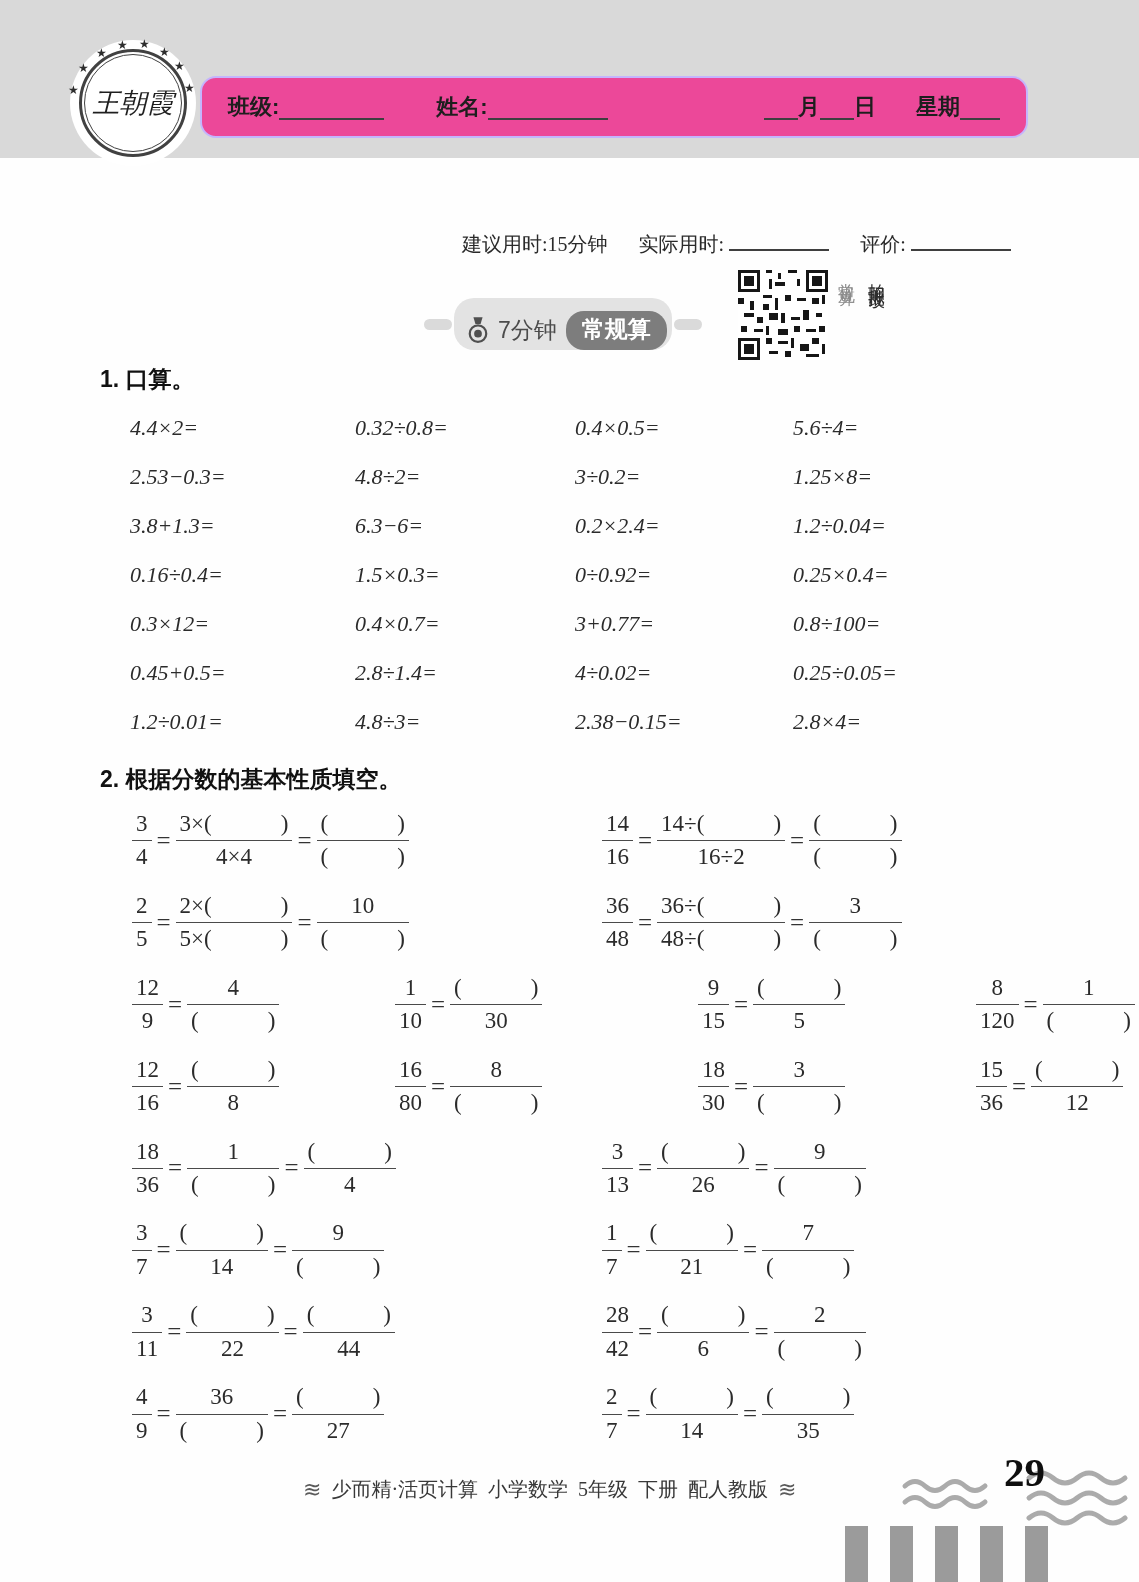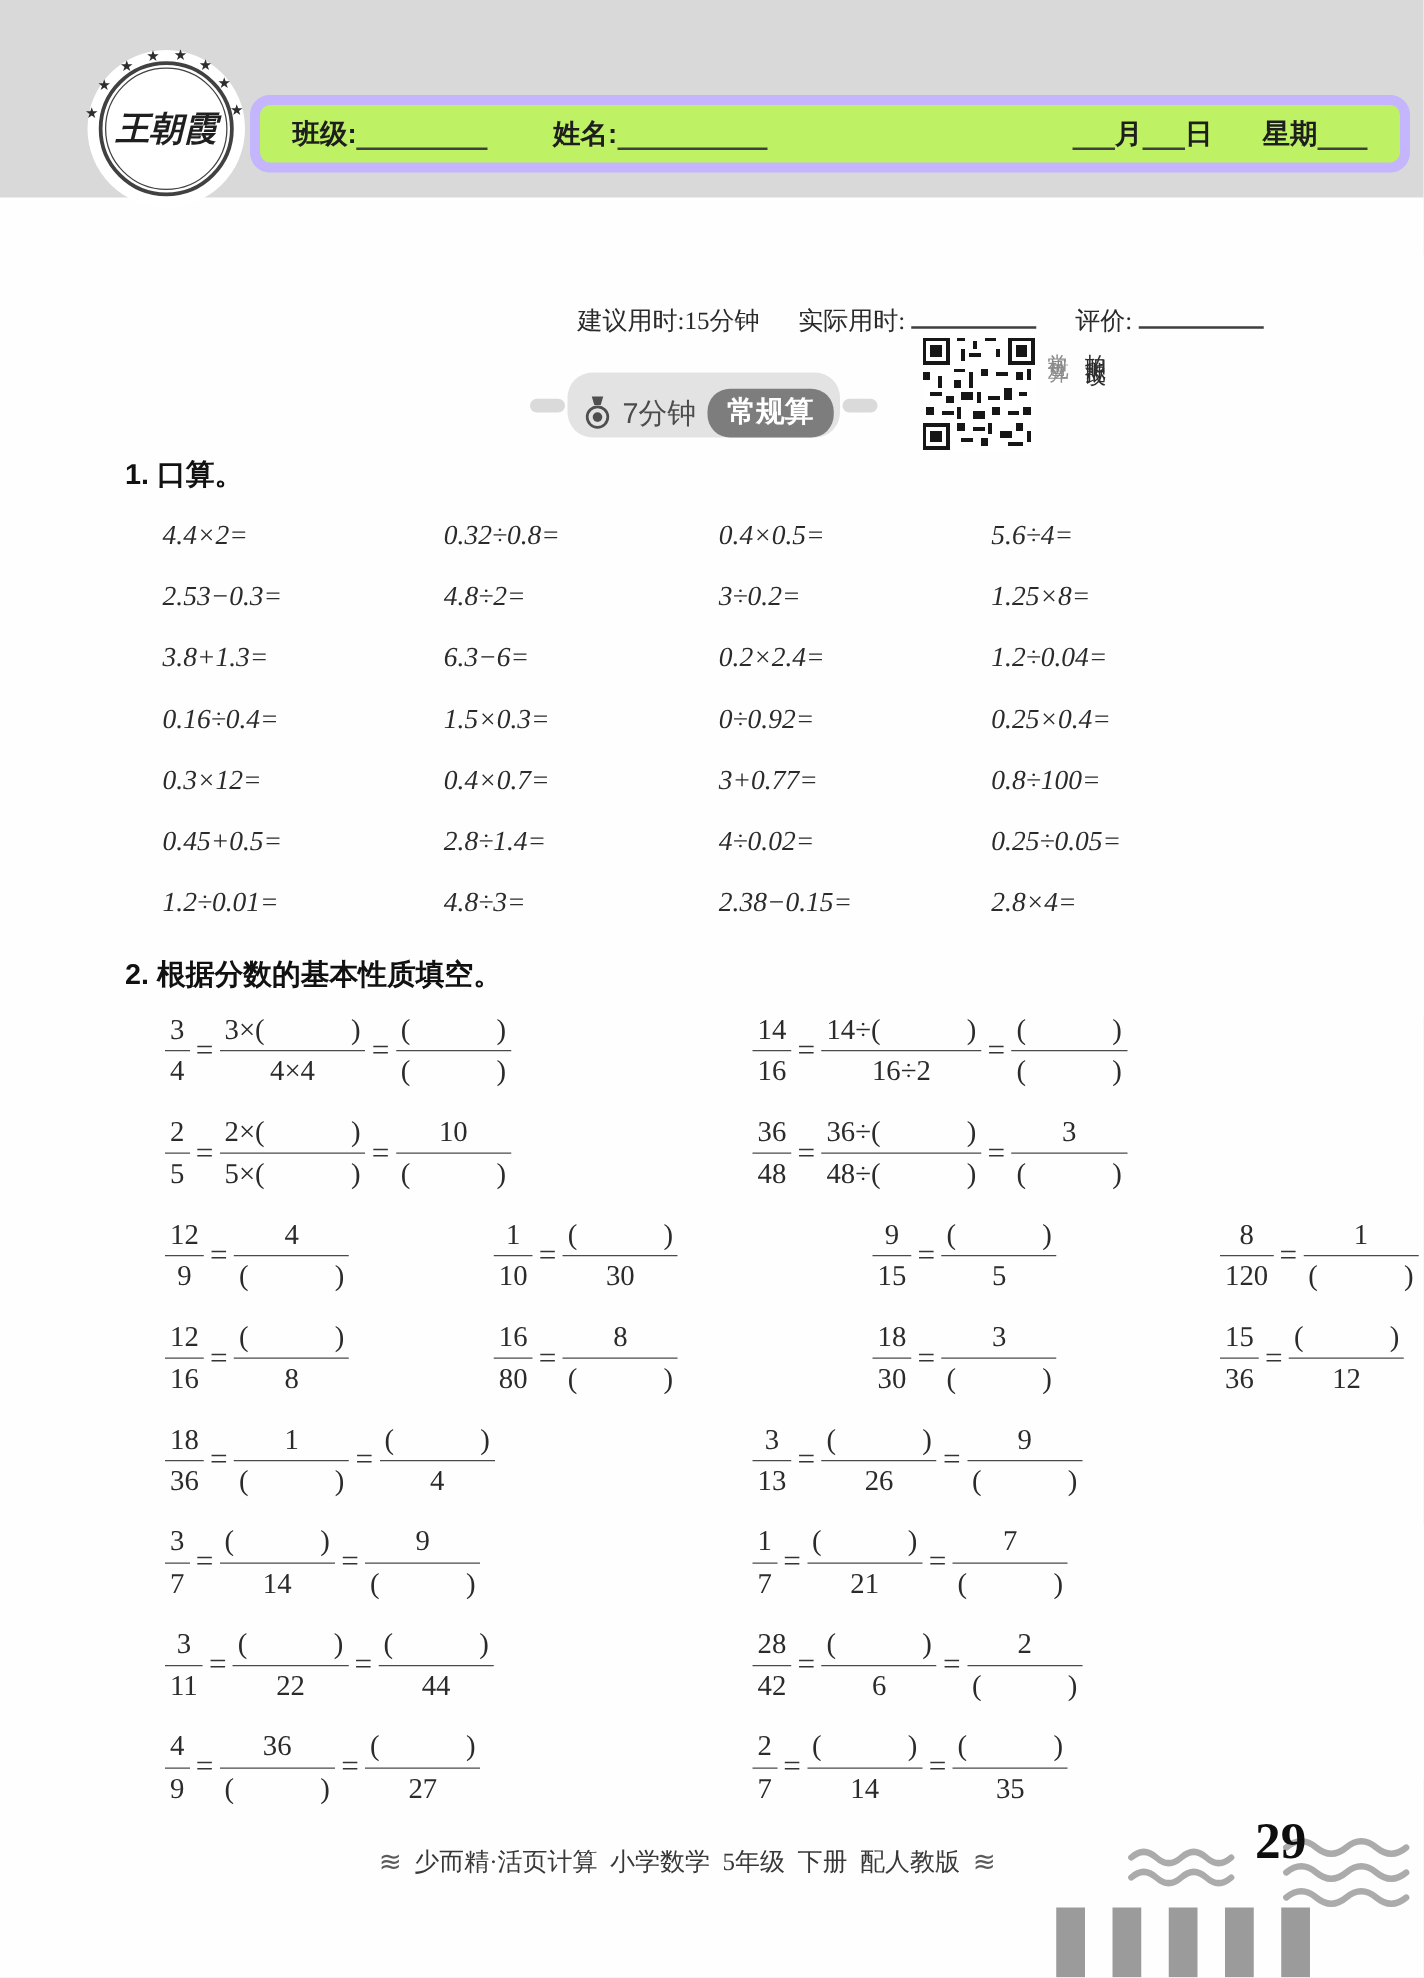--- a/index.html
+++ b/index.html
@@ -6,35 +6,35 @@
   .page { position:relative; width:1139px; height:1582px; margin:0 auto; background:#fefefe;
           overflow:hidden; font-family:"Liberation Serif", serif; color:#2b2b2b; }
 
   
   .top-band { position:absolute; left:0; top:0; width:1139px; height:158px; background:#d9d9d9; }
   .logo { position:absolute; left:70px; top:40px; width:126px; height:126px; background:#fff; border-radius:50%; }
   .logo .star { position:absolute; font-size:12px; color:#2d2d2d; line-height:1; }
   .logo-ring { position:absolute; inset:9px; border:3px solid #414141; border-radius:50%;
                display:flex; align-items:center; justify-content:center; }
   .logo-ring::before { content:""; position:absolute; inset:2px; border:1px solid #414141; border-radius:50%; }
-  .brand { font-family:"Liberation Serif", serif; font-weight:bold; font-style:italic; font-size:27px; color:#1f1f1f; }
-
-  .info-box { position:absolute; left:200px; top:76px; width:928px; height:62px; background:#bef264;
-              border:8px solid #c4b5fd; border-radius:16px; display:flex; align-items:center;
+  .brand { font-family:"Liberation Serif", serif; font-weight:normal; font-style:italic; font-size:27px; color:#1f1f1f; }
+
+  .info-box { position:absolute; left:200px; top:76px; width:828px; height:62px; background:#ec4899;
+              border:2px solid #c4b5fd; border-radius:16px; display:flex; align-items:center;
               padding:0 26px; box-sizing:border-box; font-family:"Liberation Sans", sans-serif;
               font-size:22px; font-weight:600; color:#1e1e1e; }
   .ul { display:inline-block; border-bottom:2px solid #3f3f3f; height:1.05em; vertical-align:baseline; }
   .w105{width:105px;} .w120{width:120px;} .w34{width:34px;} .w40{width:40px;} .w100{width:100px;}
   .gap60{margin-left:52px;} .gapflex{flex:1;} .gap40{margin-left:40px;}
 
   .title { position:absolute; left:0; top:174px; width:100%; text-align:center;
            font-family:"Liberation Sans", sans-serif; font-weight:bold; font-size:31px;
            letter-spacing:3px; color:#111; }
 
-  .meta { position:absolute; left:462px; top:240px; font-size:20px; color:#2a2a2a; white-space:nowrap; }
+  .meta { position:absolute; left:462px; top:228px; font-size:20px; color:#2a2a2a; white-space:nowrap; }
   .meta .m-gap { margin-left:26px; }
 
   
   .badge-row { position:absolute; left:424px; top:298px; display:flex; align-items:center; }
   .connector { width:28px; height:11px; background:#dadada; border-radius:6px; }
   .badge-pill { display:inline-flex; align-items:center; gap:9px; background:#e3e3e3;
                 border-radius:20px; height:40px; padding:12px 5px 0 13px; margin:0 2px; }
   .badge-min { font-family:"Liberation Sans", sans-serif; font-size:23px; color:#4c4c4c; }
   .badge-dark { background:#7d7d7d; color:#fff; font-family:"Liberation Sans", sans-serif;
                 font-weight:bold; font-size:23px; padding:3px 16px 5px; border-radius:18px; }

